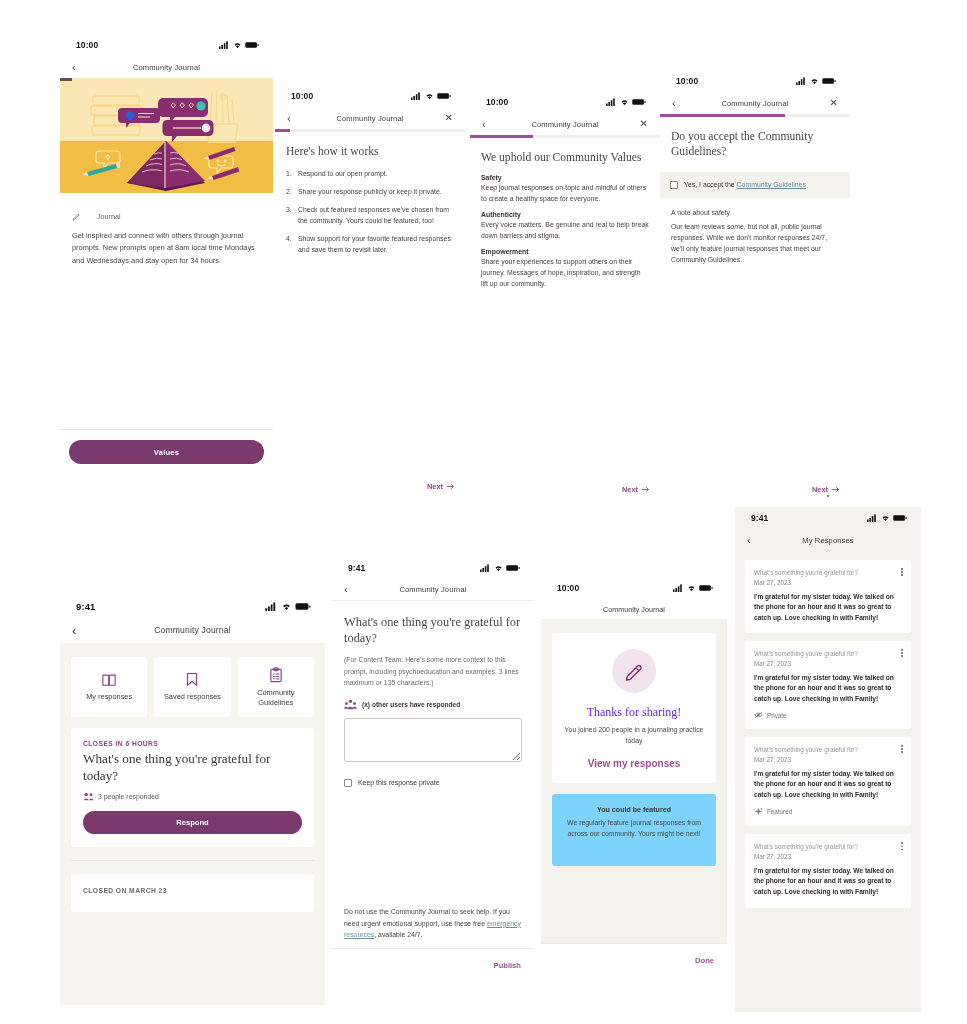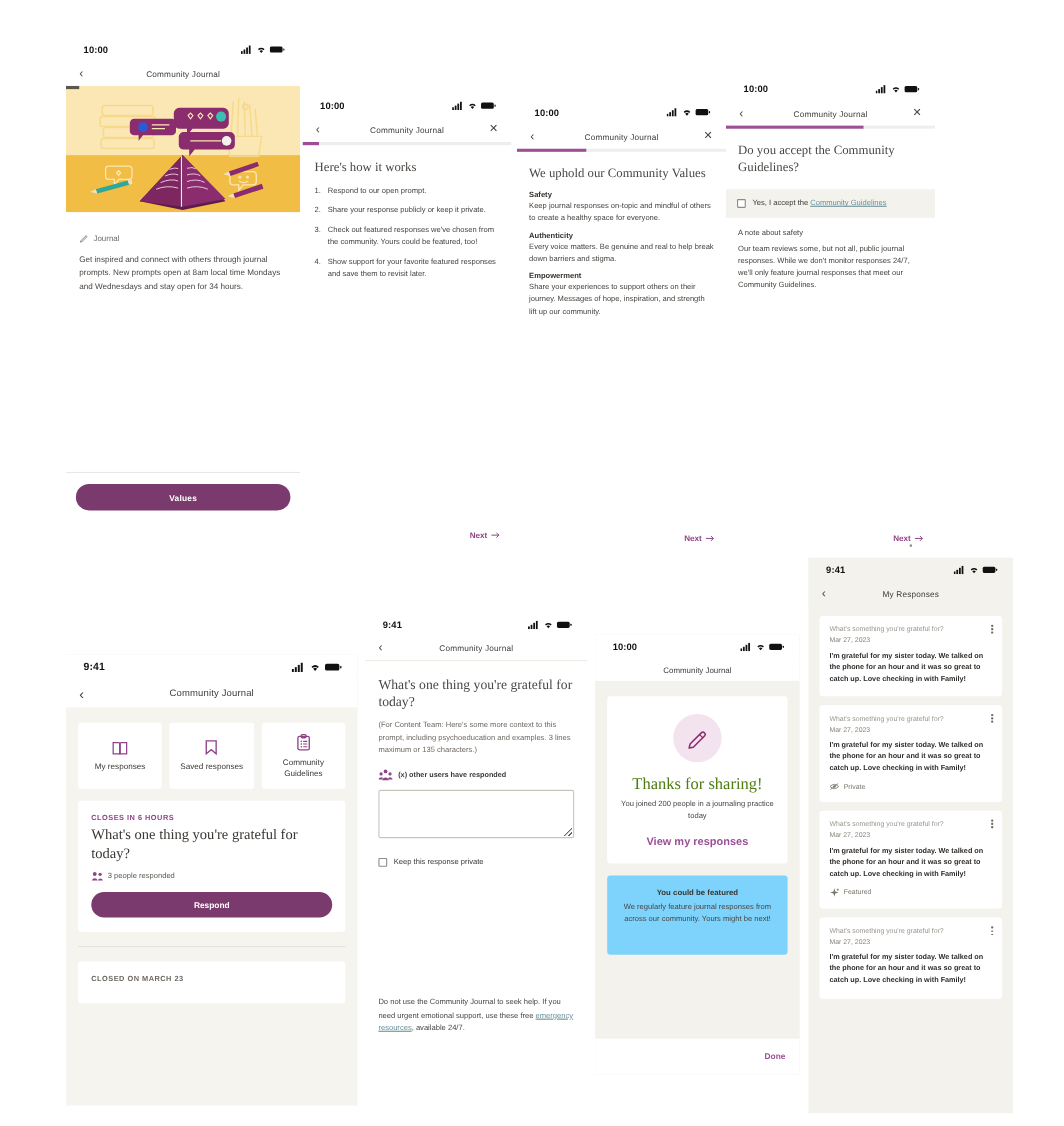--- a/index.html
+++ b/index.html
@@ -52,21 +52,21 @@
   
   #s1 { left: 60px; top: 34px; width: 213px; height: 440px; }
   #s1 .hero { height: 115px; position: relative; overflow: hidden; }
   #s1 .hero-top { position: absolute; inset: 0 0 45% 0; background: #fbe7b4; }
   #s1 .hero-bot { position: absolute; inset: 55% 0 0 0; background: #f2bd45; }
   .hero-scroll-nub {
     position: absolute; left: 0; top: 0; width: 12px; height: 3px; background: #5c5550;
   }
   .s1body { padding: 12px 12px 0 12px; }
   .s1title { font-family: "Liberation Serif", serif; font-size: 13.5px; color: #4a4643; line-height: 1.3; }
-  .s1meta { display: flex; align-items: flex-start; gap: 4px; margin-top: 7px; }
+  .s1meta { display: flex; align-items: flex-start; gap: 16px; margin-top: 7px; }
   .s1meta-label { font-size: 7.2px; color: #6f6a65; }
   .s1desc { margin-top: 9px; font-size: 7.4px; color: #4a4643; line-height: 1.66; }
   .start-btn {
     position: absolute; left: 9px; bottom: 10px; width: 195px; height: 24px;
     background: #7b3a6e; border-radius: 14px; border: none;
     color: #fff; font-size: 7.6px; font-weight: bold; letter-spacing: .2px;
     display: flex; align-items: center; justify-content: center;
     font-family: "Liberation Sans", sans-serif;
   }
   .s1-divider { position: absolute; left: 0; right: 0; top: 395px; height: 1px; background: #eae7e2; }
@@ -173,21 +173,21 @@
   #s7 .nb2 { height: 20px; display: flex; align-items: center; justify-content: center; background: #fff; }
   #s7 .nb2 span { font-size: 7.2px; color: #3c3c3c; }
   .thanks-card {
     margin: 14px 11px 0 11px; background: #fff; border-radius: 3px;
     padding: 16px 12px 14px; text-align: center;
   }
   .pencil-circle {
     width: 44px; height: 44px; border-radius: 50%; background: #f3e3ef;
     margin: 0 auto 12px; display: flex; align-items: center; justify-content: center;
   }
-  .thanks-h { font-family: "Liberation Serif", serif; font-size: 15px; color: #4d7c0f; }
+  .thanks-h { font-family: "Liberation Serif", serif; font-size: 12px; color: #6d28d9; }
   .thanks-b { font-size: 6.9px; color: #4a4643; line-height: 1.55; margin-top: 5px; }
   .view-link {
     display: block; margin: 12px auto 0; background: none; border: none;
     color: #9c4f96; font-size: 10px; font-weight: bold;
     font-family: "Liberation Sans", sans-serif;
   }
   .feat-card {
     margin: 11px 11px 0 11px; background: #7dd3fc; border-radius: 3px;
     padding: 12px 11px 26px; text-align: center;
   }
@@ -606,20 +606,23 @@
       </div>
       <textarea class="ta" placeholder="" style=""></textarea>
       <div class="priv-row">
         <span class="cbox"></span>
         <span class="priv-t">Keep this response private</span>
       </div>
     </div>
     <div class="disclaim">
       <span>Do not use the Community Journal to seek help. If you need urgent emotional support, use these free </span><span class="link">emergency resources</span><span>, available 24/7.</span>
     </div>
+    <div class="footer-bar">
+      <button class="footer-action">Publish</button>
+    </div>
   </div>
 
   <div class="phone" id="s7">
     <div class="statusbar">
       <span class="sb-time">10:00</span>
       <span class="sb-icons">
         <svg width="11" height="8" viewBox="0 0 11 8">
           <rect x="0" y="5.5" width="1.6" height="2.5" fill="#111"></rect>
             <rect x="2.4" y="4" width="1.6" height="4" fill="#111"></rect>
           <rect x="4.8" y="2.2" width="1.6" height="5.8" fill="#111"></rect>

